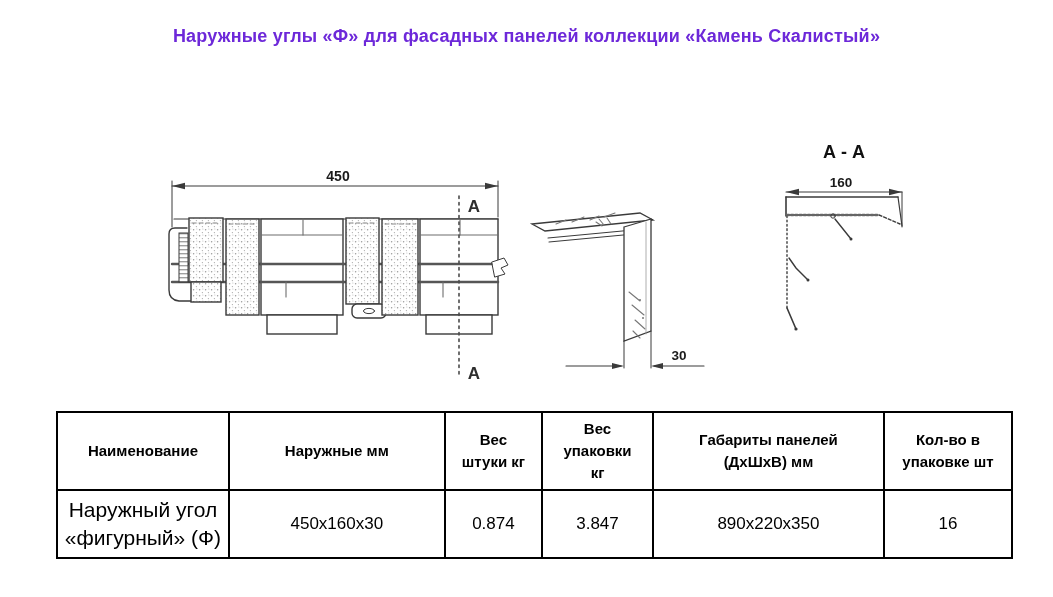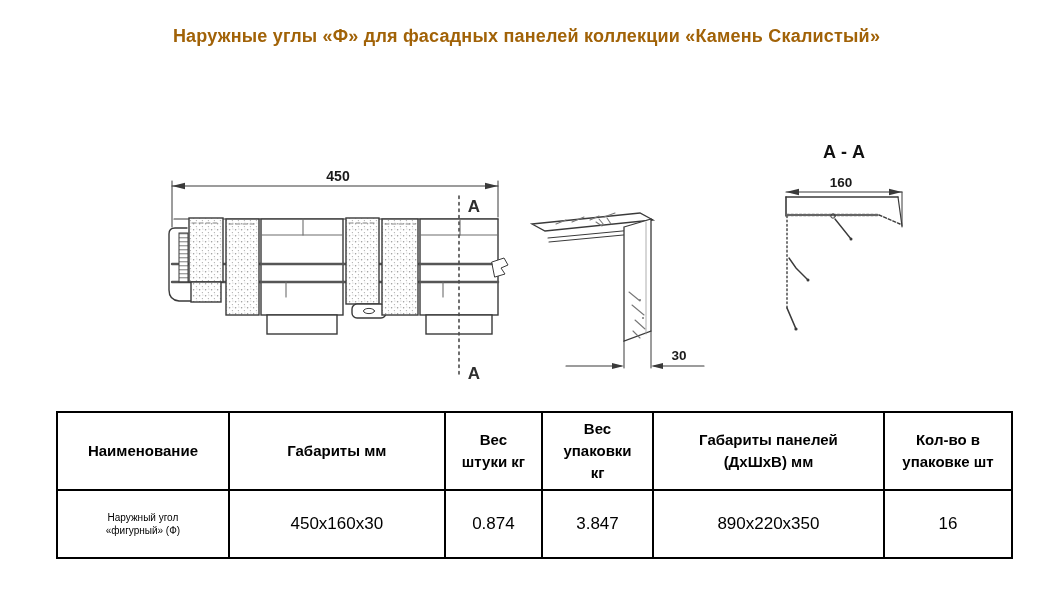--- a/index.html
+++ b/index.html
@@ -2,35 +2,35 @@
 <html><head>
 <meta charset="utf-8">
 <style>
   html,body{margin:0;padding:0;}
   body{
     width:1053px;height:597px;position:relative;background:#ffffff;
     font-family:"Liberation Sans", sans-serif;color:#000;overflow:hidden;
   }
   .page-title{
     position:absolute;top:26px;left:0;width:1053px;text-align:center;
-    font-size:18px;font-weight:bold;letter-spacing:0.2px;color:#a16207;
+    font-size:18px;font-weight:bold;letter-spacing:0.2px;color:#6d28d9;
   }
   svg.drawing{position:absolute;left:0;top:0;}
   svg text{font-family:"Liberation Sans", sans-serif;}
   table.spec{
     position:absolute;left:56px;top:411px;width:957px;
     border-collapse:collapse;table-layout:fixed;background:#fff;
   }
   table.spec th, table.spec td{
     border:2px solid #000;text-align:center;vertical-align:middle;
     padding:3px 4px;white-space:pre-line;overflow:hidden;
   }
   table.spec th{font-size:15px;font-weight:bold;height:70px;line-height:1.45;}
   table.spec td{font-size:17px;font-weight:normal;height:60px;line-height:1.35;}
-  table.spec td.name-cell{font-size:10px;}
+  table.spec td.name-cell{font-size:21px;}
 </style>
 </head>
 <body>
 
 <div class="page-title">Наружные углы «Ф» для фасадных панелей коллекции «Камень Скалистый»</div>
 
 <svg class="drawing" width="1053" height="597" viewBox="0 0 1053 597">
   <defs>
     <pattern id="stip" width="6" height="6" patternUnits="userSpaceOnUse">
       <rect width="6" height="6" fill="#ffffff"></rect>
@@ -168,21 +168,21 @@
     <col style="width:18%">
     <col style="width:22.6%">
     <col style="width:10.2%">
     <col style="width:11.6%">
     <col style="width:24.2%">
     <col style="width:13.4%">
   </colgroup>
   <thead>
     <tr>
       <th>Наименование</th>
-      <th>Габариты мм</th>
+      <th>Наружные мм</th>
       <th>Вес
 штуки кг</th>
       <th>Вес
 упаковки
 кг</th>
       <th>Габариты панелей
 (ДхШхВ) мм</th>
       <th>Кол-во в
 упаковке шт</th>
     </tr>

